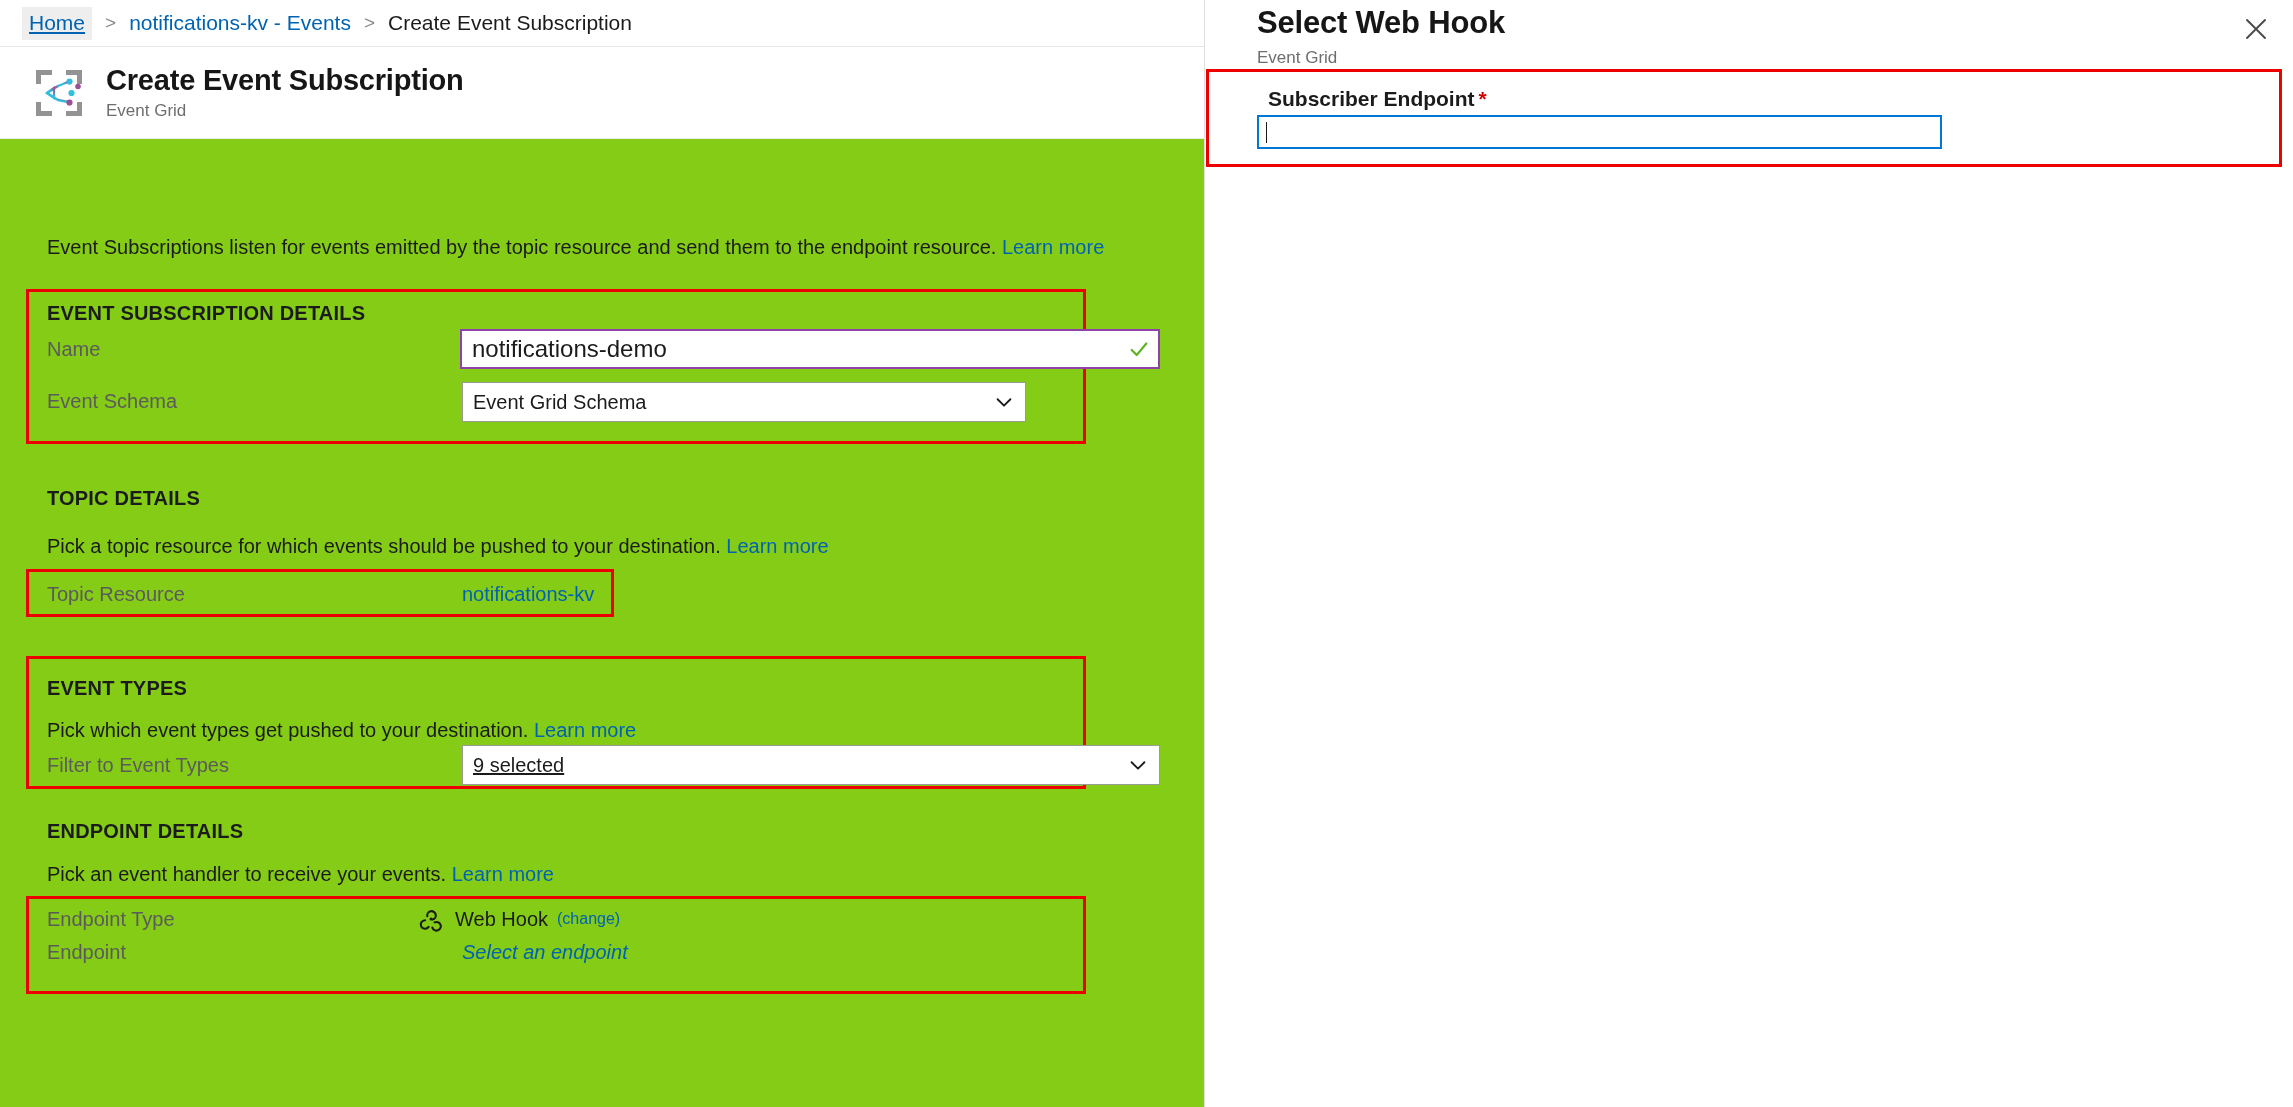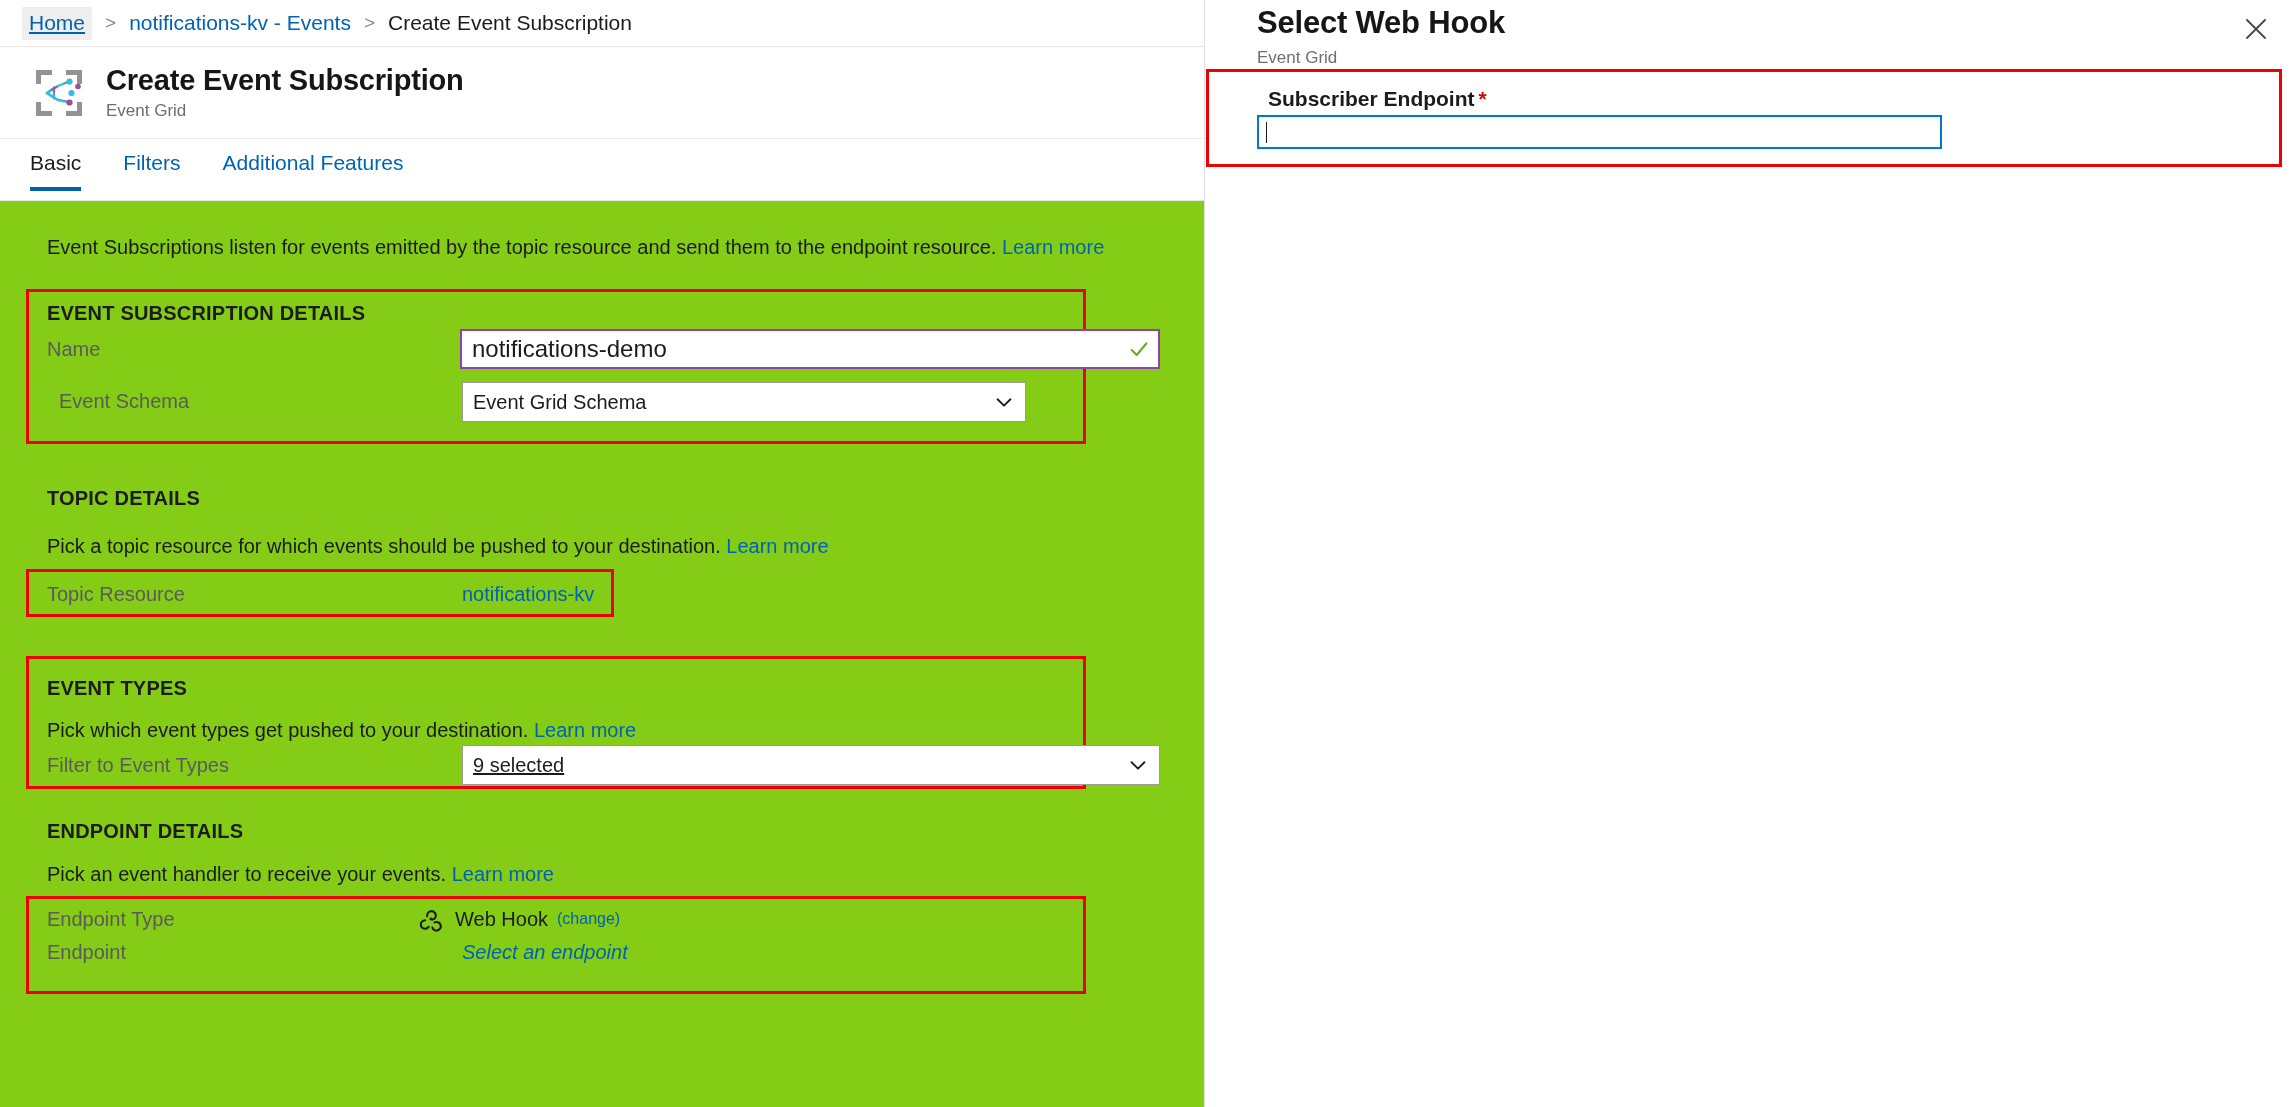--- a/index.html
+++ b/index.html
@@ -334,46 +334,41 @@
         <circle cx="41.5" cy="29" r="3.1" fill="#32bedd"></circle>
         <circle cx="39.5" cy="38.5" r="3.1" fill="#9b4f96"></circle>
         <circle cx="48" cy="22.5" r="2.8" fill="#9b4f96"></circle>
       </svg>
       <div id="blade-titles">
         <div id="blade-title">Create Event Subscription</div>
         <div id="blade-subtitle">Event Grid</div>
       </div>
     </div>
 
-    <div id="tabs">
-      <div class="tab active">Basic</div>
-      <div class="tab">Filters</div>
-      <div class="tab">Additional Features</div>
-    </div>
 
     <div id="content">
 
       <div id="intro-text">
         <span>Event Subscriptions listen for events emitted by the topic resource and send them to the endpoint resource. </span><span class="lnk">Learn more</span>
       </div>
 
       <div class="redbox" style="left:26px; top:88px; width:1060px; height:155px;"></div>
 
       <div class="section-label" style="left:47px; top:101px;">EVENT SUBSCRIPTION DETAILS</div>
 
       <div class="field-label" style="left:47px; top:137px;">Name</div>
 
       <div class="azure-input" style="left:460px; top:128px; width:700px;">
         <span class="val">notifications-demo</span>
         <svg class="check-icon" viewBox="0 0 24 24">
           <path d="M4 13 L9.5 18.5 L20 6" stroke="#5fb423" stroke-width="2.4" fill="none" stroke-linecap="round" stroke-linejoin="round"></path>
         </svg>
       </div>
 
-      <div class="field-label" style="left:47px; top:189px;margin-left:12px;">Event Schema</div>
+      <div class="field-label" style="left:47px; top:189px;">Event Schema</div>
 
       <div class="azure-select" style="left:462px; top:181px; width:564px;">
         <span class="val">Event Grid Schema</span>
         <svg class="chev" viewBox="0 0 24 24">
           <path d="M5 9 L12 16 L19 9" stroke="#1b1b1b" stroke-width="2" fill="none" stroke-linecap="round" stroke-linejoin="round"></path>
         </svg>
       </div>
 
       <div class="section-label" style="left:47px; top:286px;">TOPIC DETAILS</div>
 

